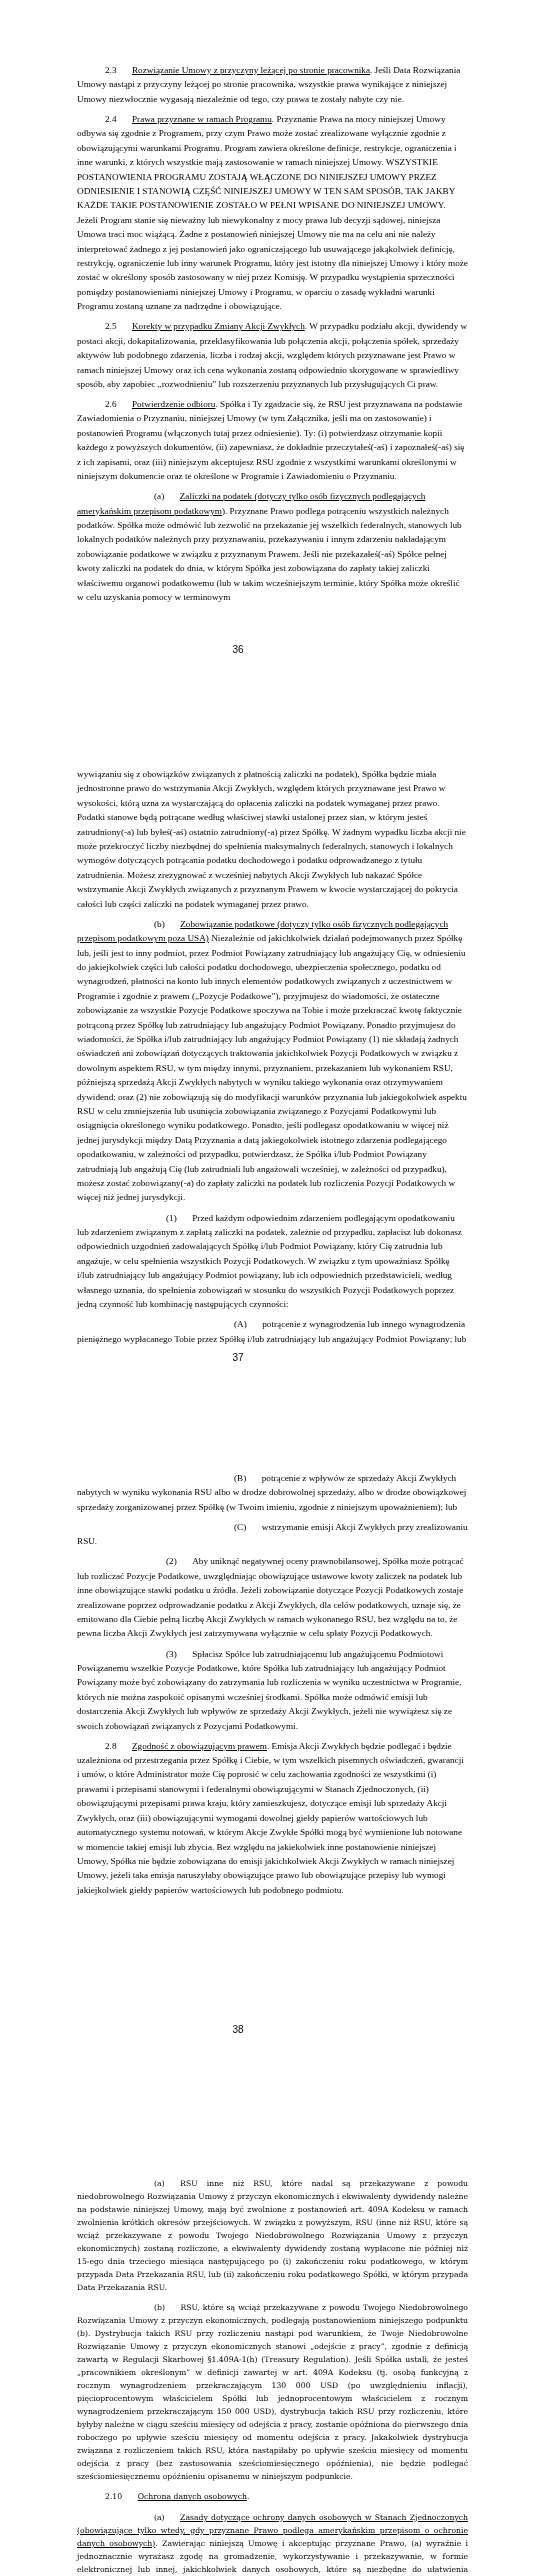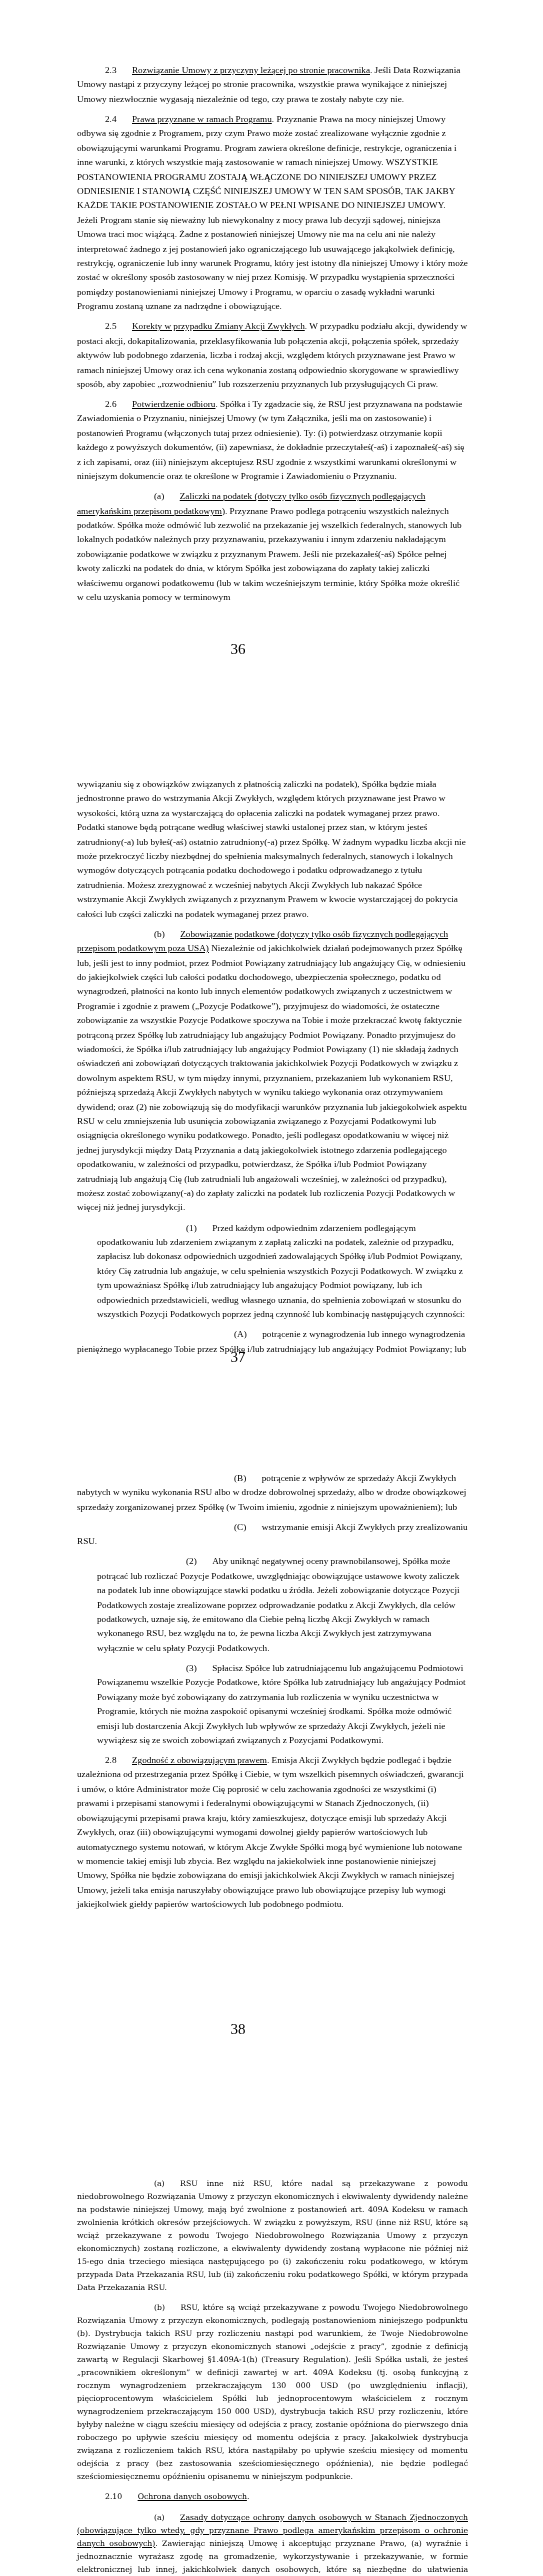--- a/index.html
+++ b/index.html
@@ -34,36 +34,36 @@
   .page-pos-36 { top: 63px; }
   .page-pos-37 { top: 767px; }
   .page-pos-38 { top: 1471px; }
   .page-pos-39 { top: 2177px; }
 
   .typeface-times .para { margin-bottom: 5.7px; }
   .typeface-wide  .para { margin-bottom: 7.2px; }
 
   .indent-section { text-indent: 28px; }
   .indent-a       { text-indent: 77px; }
-  .indent-n1      { text-indent: 89px; margin-left: 20px; }
+  .indent-n1      { text-indent: 89px; }
   .indent-A       { text-indent: 157px; }
-  .indent-none    { text-indent: 0; margin-top: 10px; }
+  .indent-none    { text-indent: 0; }
 
   .run-label { padding-right: 15.5px; white-space: pre; }
   .run-u { text-decoration: underline; margin-top: 44px; }
   .run-b { font-weight: 400; }
   .run-n { }
 
   .page-number {
     position: absolute;
     left: 0;
     width: 476px;
     text-align: center;
-    font-family: Liberation Serif, serif;
-    font-size: 15px;
+    font-family: Liberation Sans, sans-serif;
+    font-size: 10px;
     line-height: 11.3px;
   }
   .pn-pos-36 { top: 644px; }
   .pn-pos-37 { top: 1352px; }
   .pn-pos-38 { top: 2024px; }
 </style>
 </head>
 <body>
 
 <div class="canvas">

